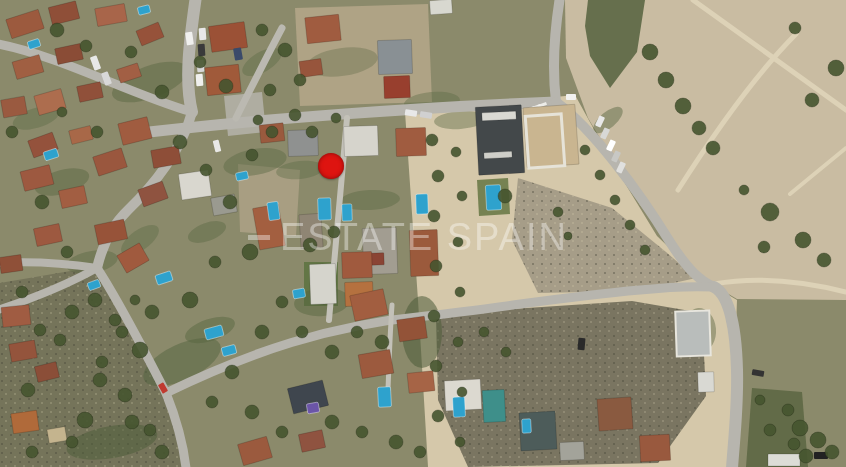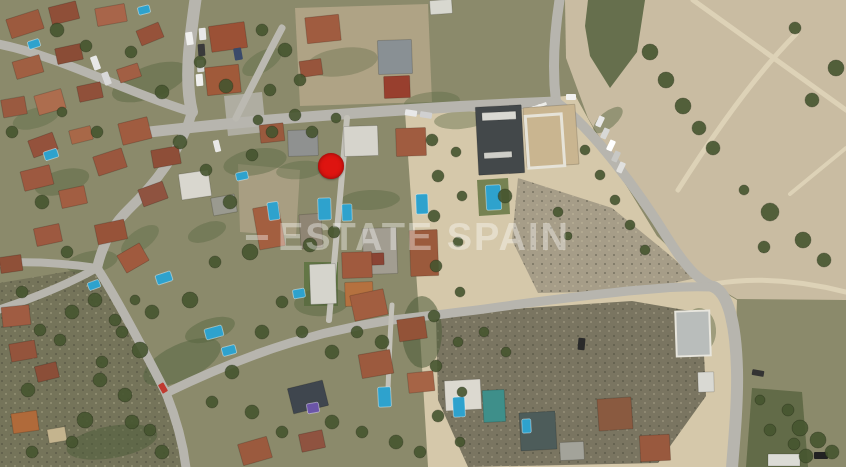--- a/index.html
+++ b/index.html
@@ -1,20 +1,20 @@
 <!DOCTYPE html>
 <html><head>
 <meta charset="utf-8">
 <style>
   html,body{margin:0;padding:0;background:#222;}
   .stage{position:relative;width:846px;height:467px;overflow:hidden;background:#8b8a6b;font-family:"Liberation Sans",sans-serif;}
   .stage svg{position:absolute;left:0;top:0;}
   .watermark{position:absolute;display:flex;align-items:center;gap:10px;pointer-events:none;white-space:nowrap;}
   .watermark .dash{display:inline-block;width:22px;height:5px;background:currentColor;}
-  .watermark .wm-text{font-size:38px;font-weight:700;letter-spacing:2px;line-height:1;}
+  .watermark .wm-text{font-size:38px;font-weight:400;letter-spacing:2px;line-height:1;}
   .marker{position:absolute;border-radius:50%;box-shadow:0 0 4px rgba(60,0,0,.55) inset,0 1px 2px rgba(0,0,0,.35);}
 </style>
 </head>
 <body>
 
 <div class="stage">
   <svg id="map" width="846" height="467" viewBox="0 0 846 467">
     <defs>
       <pattern id="spk" patternUnits="userSpaceOnUse" width="9" height="9">
         <circle cx="2" cy="3" r="1" fill="#3f3d30" opacity="0.45"></circle>

